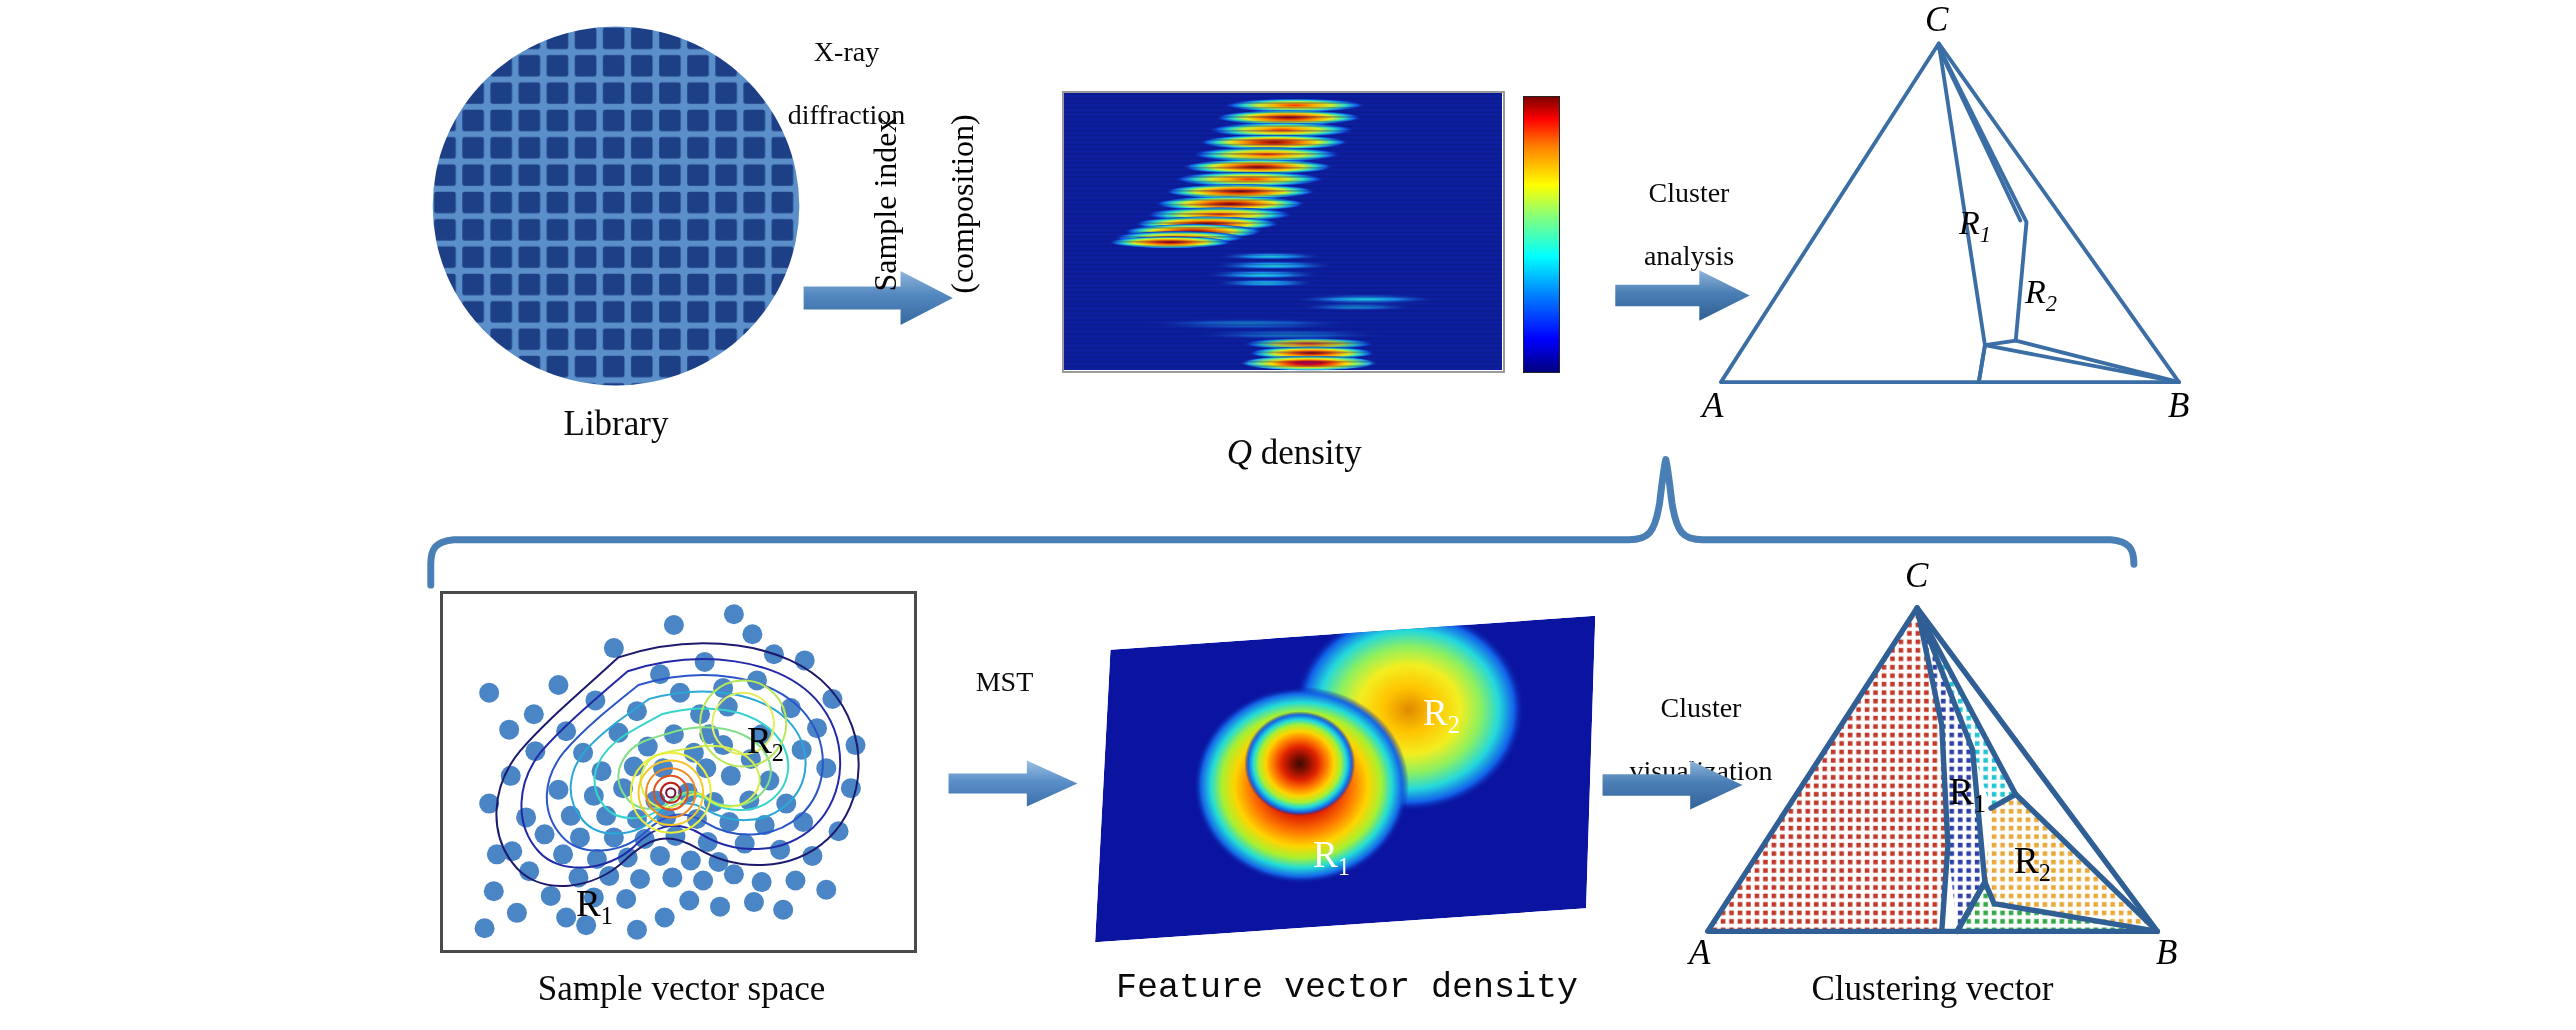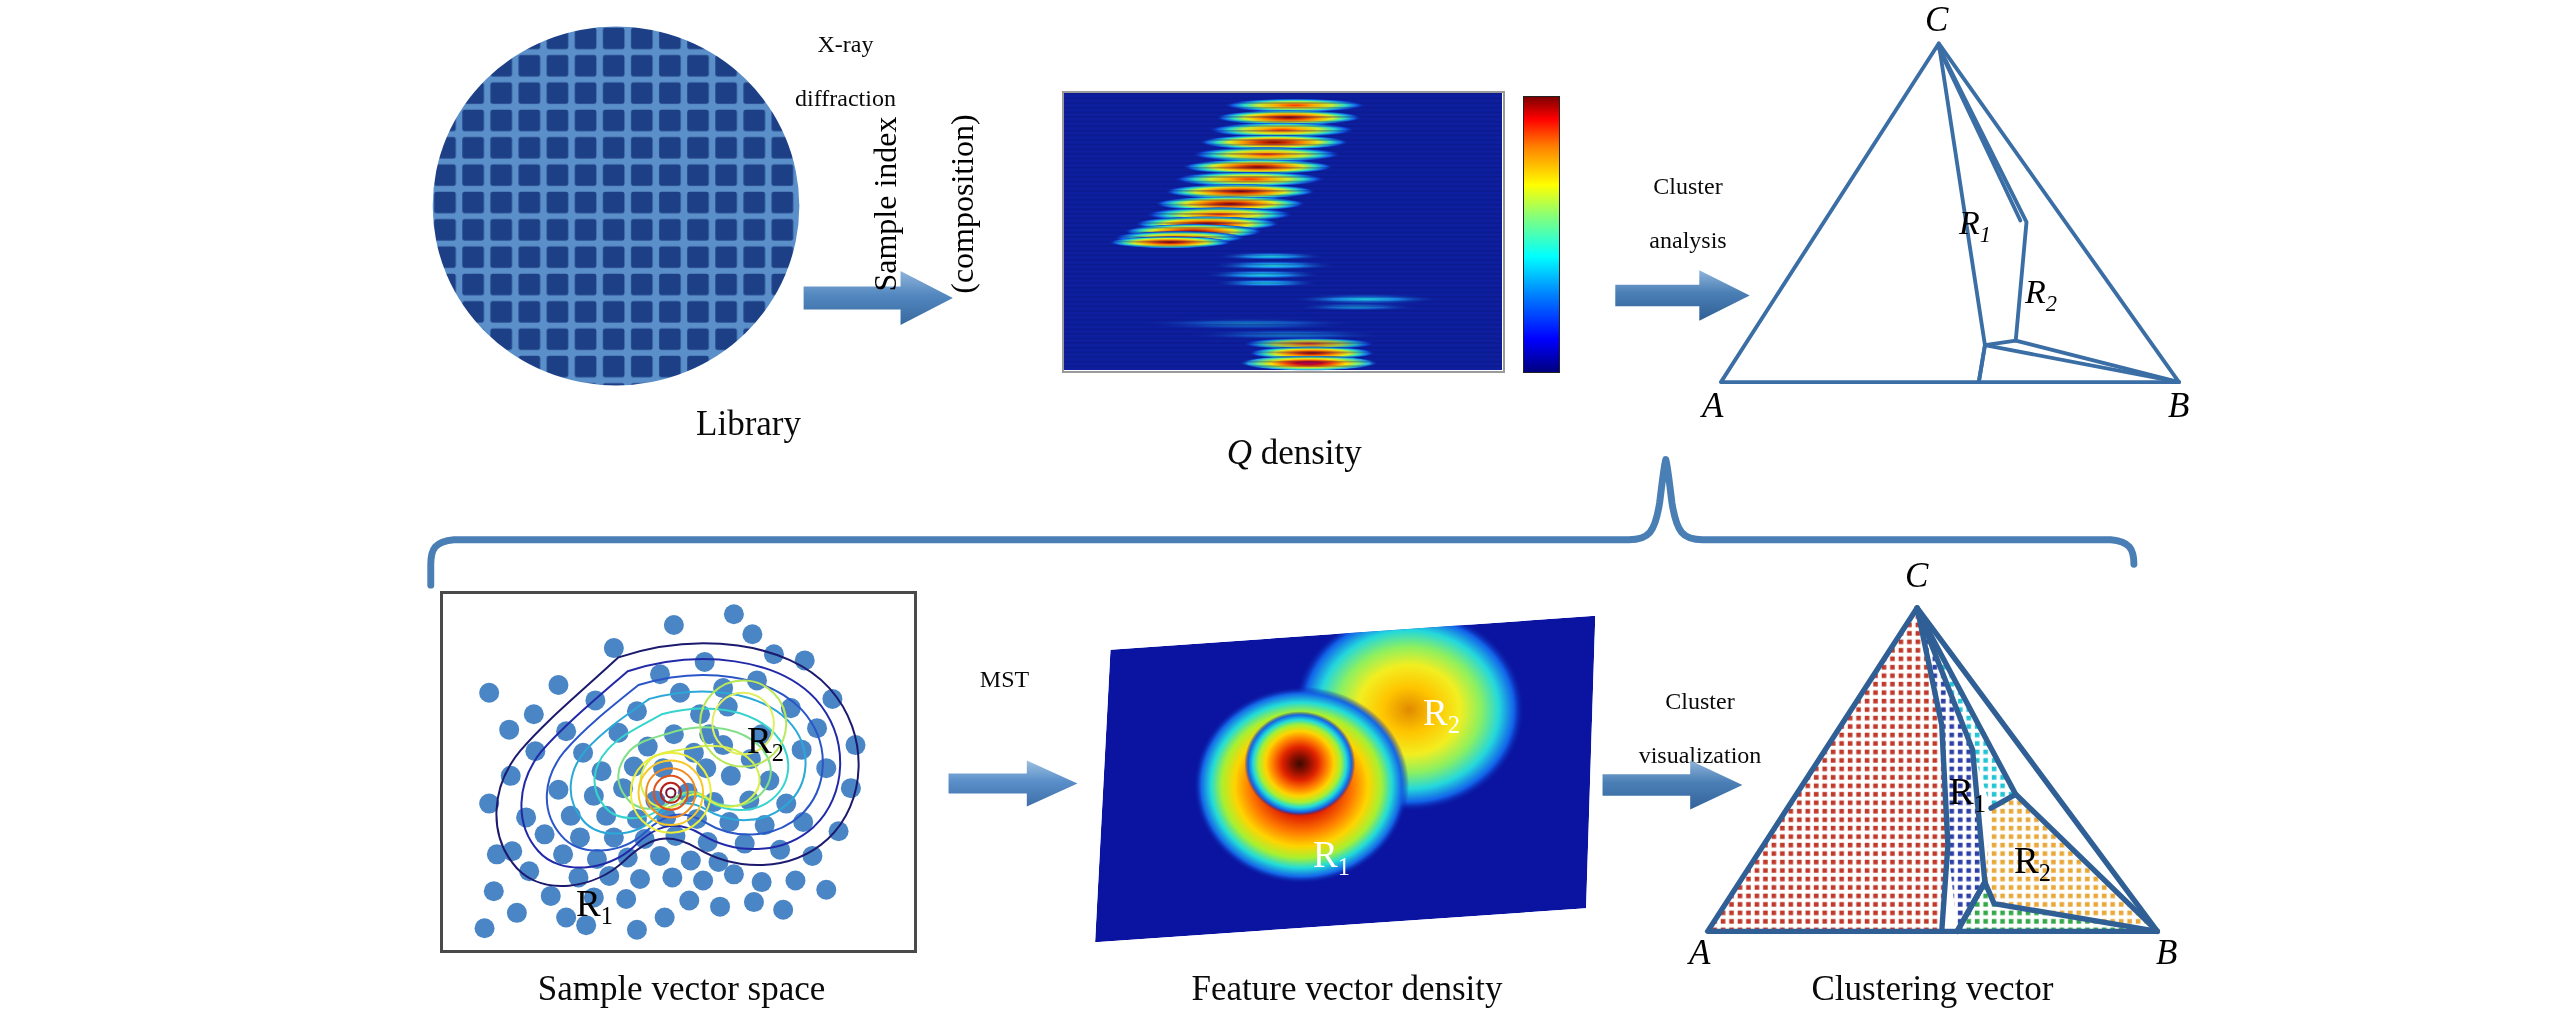--- a/index.html
+++ b/index.html
@@ -2,21 +2,21 @@
 <html style="font-size:12.3px"><head>
 <meta charset="utf-8">
 <style>
   html,body{margin:0;padding:0;background:#fff;}
   body{width:2576px;height:1031px;position:relative;overflow:hidden;
        font-family:"Liberation Serif","DejaVu Serif",serif;color:#000;}
   .abs{position:absolute;}
   .lbl{position:absolute;text-align:center;line-height:1.12;white-space:pre;
        font-family:"Liberation Serif","DejaVu Serif",serif;color:#0a0a0a;}
   .caption{font-size:35px;}
-  .steptext{font-size:24px;}
+  .steptext{font-size:28px;}
   .vlabel{position:absolute;transform-origin:50% 50%;white-space:pre;text-align:center;
           font-size:32px;line-height:1.2;}
   .ternlbl{position:absolute;font-style:italic;font-size:35px;}
   .rlbl{position:absolute;font-size:34px;}
   .rlbl sub{font-size:0.66em;}
   svg{display:block;overflow:visible;}
 </style>
 </head>
 <body>
 
@@ -29,21 +29,21 @@
       <pattern id="waferGrid" width="36.5" height="35.5" patternUnits="userSpaceOnUse">
         <rect width="36.5" height="35.5" fill="#5b8fc9"></rect>
         <rect x="4" y="3.5" width="28" height="28" rx="3" ry="3" fill="#1d3f86"></rect>
       </pattern>
     </defs>
     <g clip-path="url(#waferClip)">
       <rect x="-10" y="-10" width="500" height="490" fill="url(#waferGrid)"></rect>
     </g>
   </svg>
 </div>
-<div class="lbl caption" style="left:431px;top:404px;width:370px;text-align:right;">Library</div>
+<div class="lbl caption" style="left:431px;top:404px;width:370px;">Library</div>
 
 <div class="lbl steptext" style="left:693px;top:4.6px;width:293px;">
   <span>X-ray</span><br>
   <span>diffraction</span>
 </div>
 <div class="abs" style="left:802px;top:268px;width:154px;height:60px;">
   <svg width="154" height="60" viewBox="0 0 200 78">
     <defs>
         <linearGradient id="ag1" x1="0" y1="0" x2="0" y2="1">
       <stop offset="0%" stop-color="#8fb4da"></stop>
@@ -404,21 +404,21 @@
       <ellipse cx="288" cy="210" rx="72" ry="68" fill="url(#dR1)"></ellipse>
     </g>
   </svg>
 </div>
 <div class="rlbl" style="left:1423px;top:691px;font-size:37px;color:#ffffff;">
   <span>R</span><sub>2</sub>
 </div>
 <div class="rlbl" style="left:1313px;top:833px;font-size:37px;color:#ffffff;">
   <span>R</span><sub>1</sub>
 </div>
-<div class="lbl caption" style="left:1062px;top:969px;width:570px;">Feature vector density</div>
+<div class="lbl caption" style="left:1062px;top:969px;width:570px;font-family:Liberation Mono, monospace;">Feature vector density</div>
 
 <div class="lbl steptext" style="left:1540px;top:661px;width:308px;">
   <span>Cluster</span><br>
   <span>visualization</span>
 </div>
 <div class="abs" style="left:1601px;top:758px;width:143px;height:54px;">
   <svg width="143" height="54" viewBox="0 0 186 70">
     <defs>
         <linearGradient id="ag4" x1="0" y1="0" x2="0" y2="1">
       <stop offset="0%" stop-color="#8fb4da"></stop>

